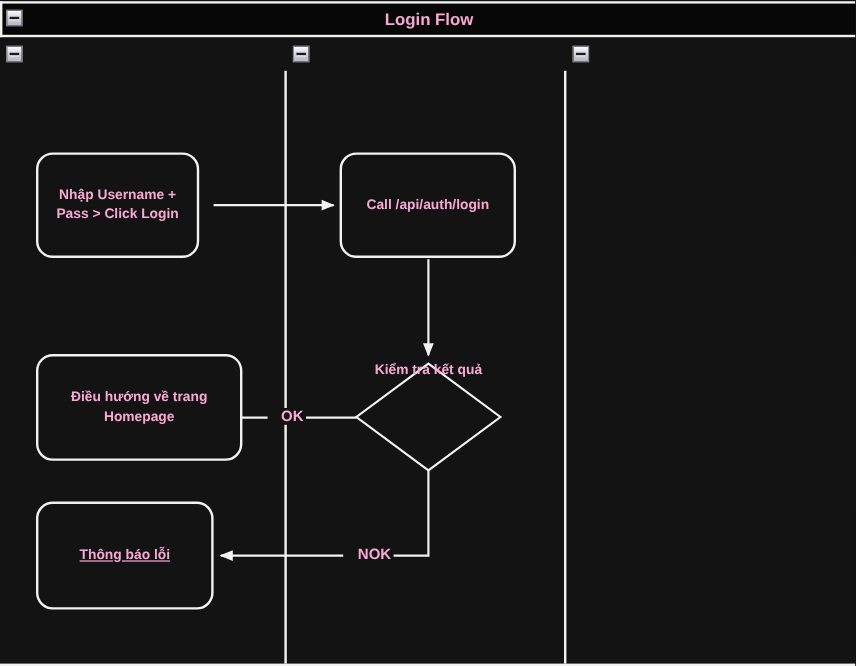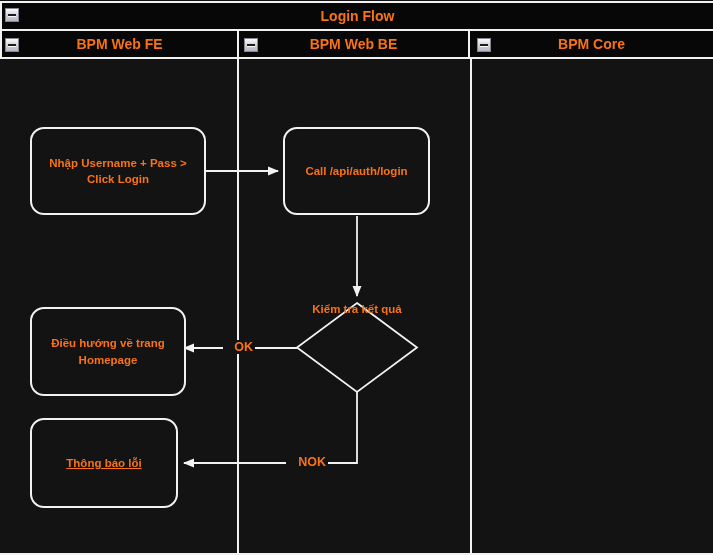--- a/index.html
+++ b/index.html
@@ -1,20 +1,20 @@
 <!DOCTYPE html>
 <html><head>
 <meta charset="utf-8">
 <style>
   html,body{margin:0;padding:0;background:#131313;}
   .screen{
     position:relative;width:713px;height:555px;overflow:hidden;
     background:#131313;
     font-family:"Liberation Sans","DejaVu Sans",sans-serif;
-    color:#f97316;
+    color:#f9a8d4;
   }
   
   .pool-title{
     position:absolute;left:0;top:1px;width:713px;height:30px;
     box-sizing:border-box;background:#070707;
     border-top:2px solid #f2f2f2;border-bottom:2px solid #f2f2f2;border-left:2px solid #f2f2f2;
     display:flex;align-items:center;justify-content:center;
     font-size:14px;font-weight:bold;
   }
   
@@ -48,23 +48,23 @@
   .v-divider.d2{left:470px;}
   .bottom-border{position:absolute;left:0;top:553px;width:713px;height:2px;background:#f2f2f2;}
   
   .node{
     position:absolute;box-sizing:border-box;
     border:2px solid #f2f2f2;border-radius:14px;background:#131313;
     display:flex;align-items:center;justify-content:center;
     text-align:center;font-size:11.5px;font-weight:bold;line-height:1.4;
     padding:0 12px;cursor:pointer;
   }
-  .node.enter-credentials{left:30px;top:127px;width:176px;height:88px;}
+  .node.enter-credentials{left:30px;top:127px;width:136px;height:88px;}
   .node.call-api{left:283px;top:127px;width:147px;height:88px;padding:0 6px;}
-  .node.redirect-home{left:30px;top:307px;width:156px;height:89px;}
+  .node.redirect-home{left:30px;top:295px;width:172px;height:89px;}
   .node.show-error{left:30px;top:418px;width:148px;height:90px;text-decoration:underline;}
   .decision-label{
     position:absolute;left:297px;top:303px;width:120px;height:89px;
     display:flex;align-items:flex-start;justify-content:center;
     font-size:11.5px;font-weight:bold;white-space:nowrap;cursor:pointer;
   }
   
   .edge-label{
     position:absolute;background:#131313;padding:0 2px;
     font-size:12.5px;font-weight:bold;text-align:right;cursor:pointer;
@@ -79,31 +79,20 @@
 
 <div class="screen">
 
   <div class="pool-title">
     <span>Login Flow</span>
   </div>
   <div class="collapse-btn" style="left:5px;top:8px;">
     <span class="minus-bar"></span>
   </div>
 
-  <div class="lane-header-row">
-    <div class="lane-header l1">
-      <span>BPM Web FE</span>
-    </div>
-    <div class="lane-header l2">
-      <span>BPM Web BE</span>
-    </div>
-    <div class="lane-header l3">
-      <span>BPM Core</span>
-    </div>
-  </div>
   <div class="collapse-btn" style="left:5px;top:38px;">
     <span class="minus-bar"></span>
   </div>
   <div class="collapse-btn" style="left:244px;top:38px;">
     <span class="minus-bar"></span>
   </div>
   <div class="collapse-btn" style="left:477px;top:38px;">
     <span class="minus-bar"></span>
   </div>
 

